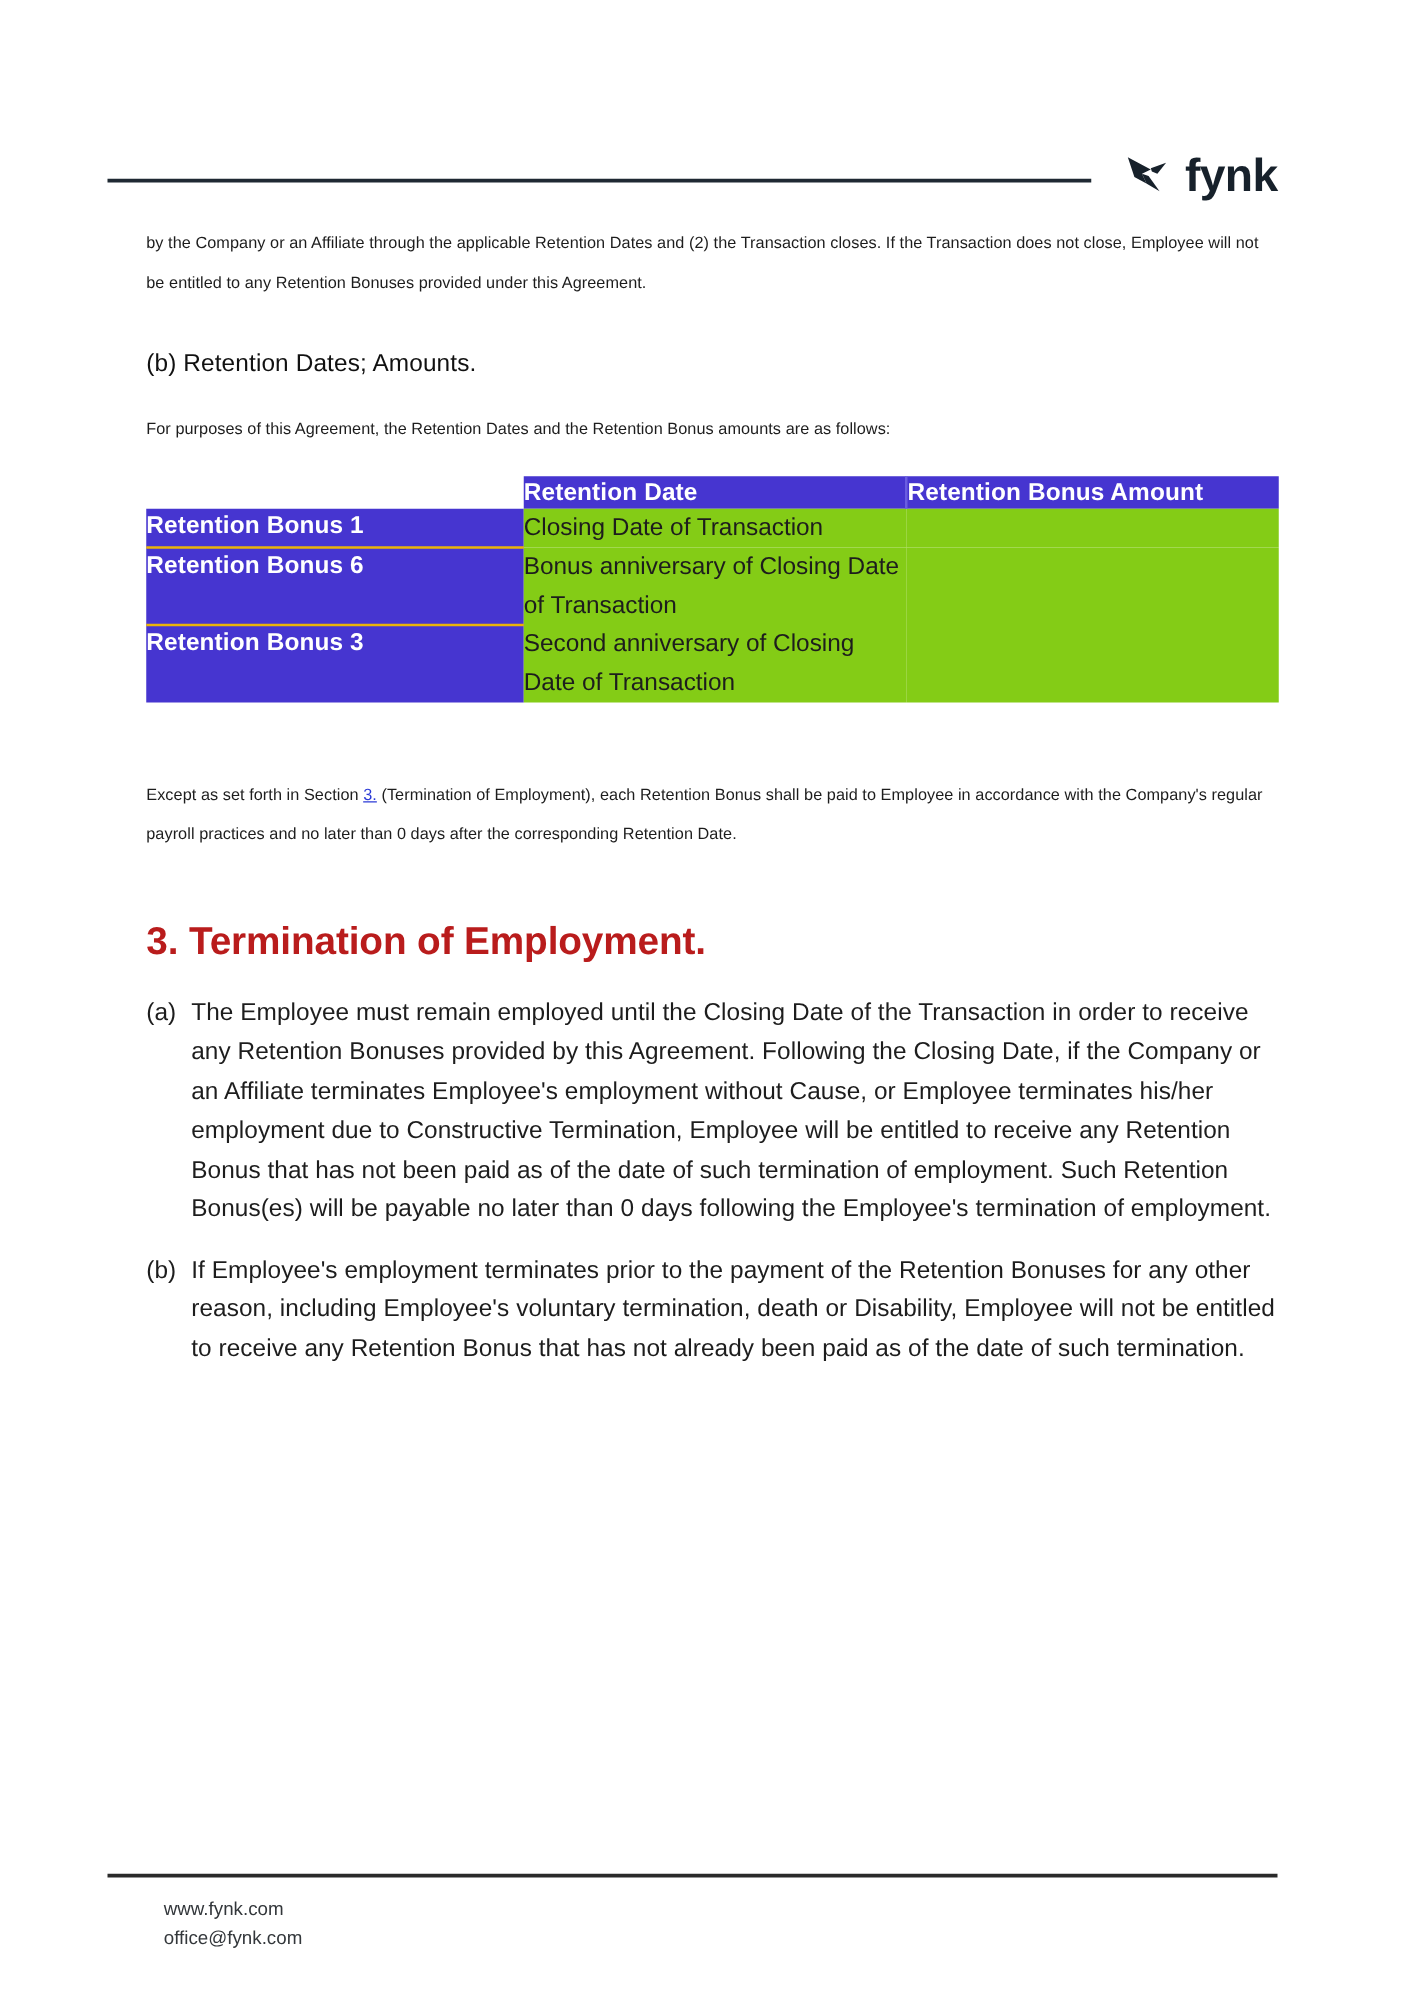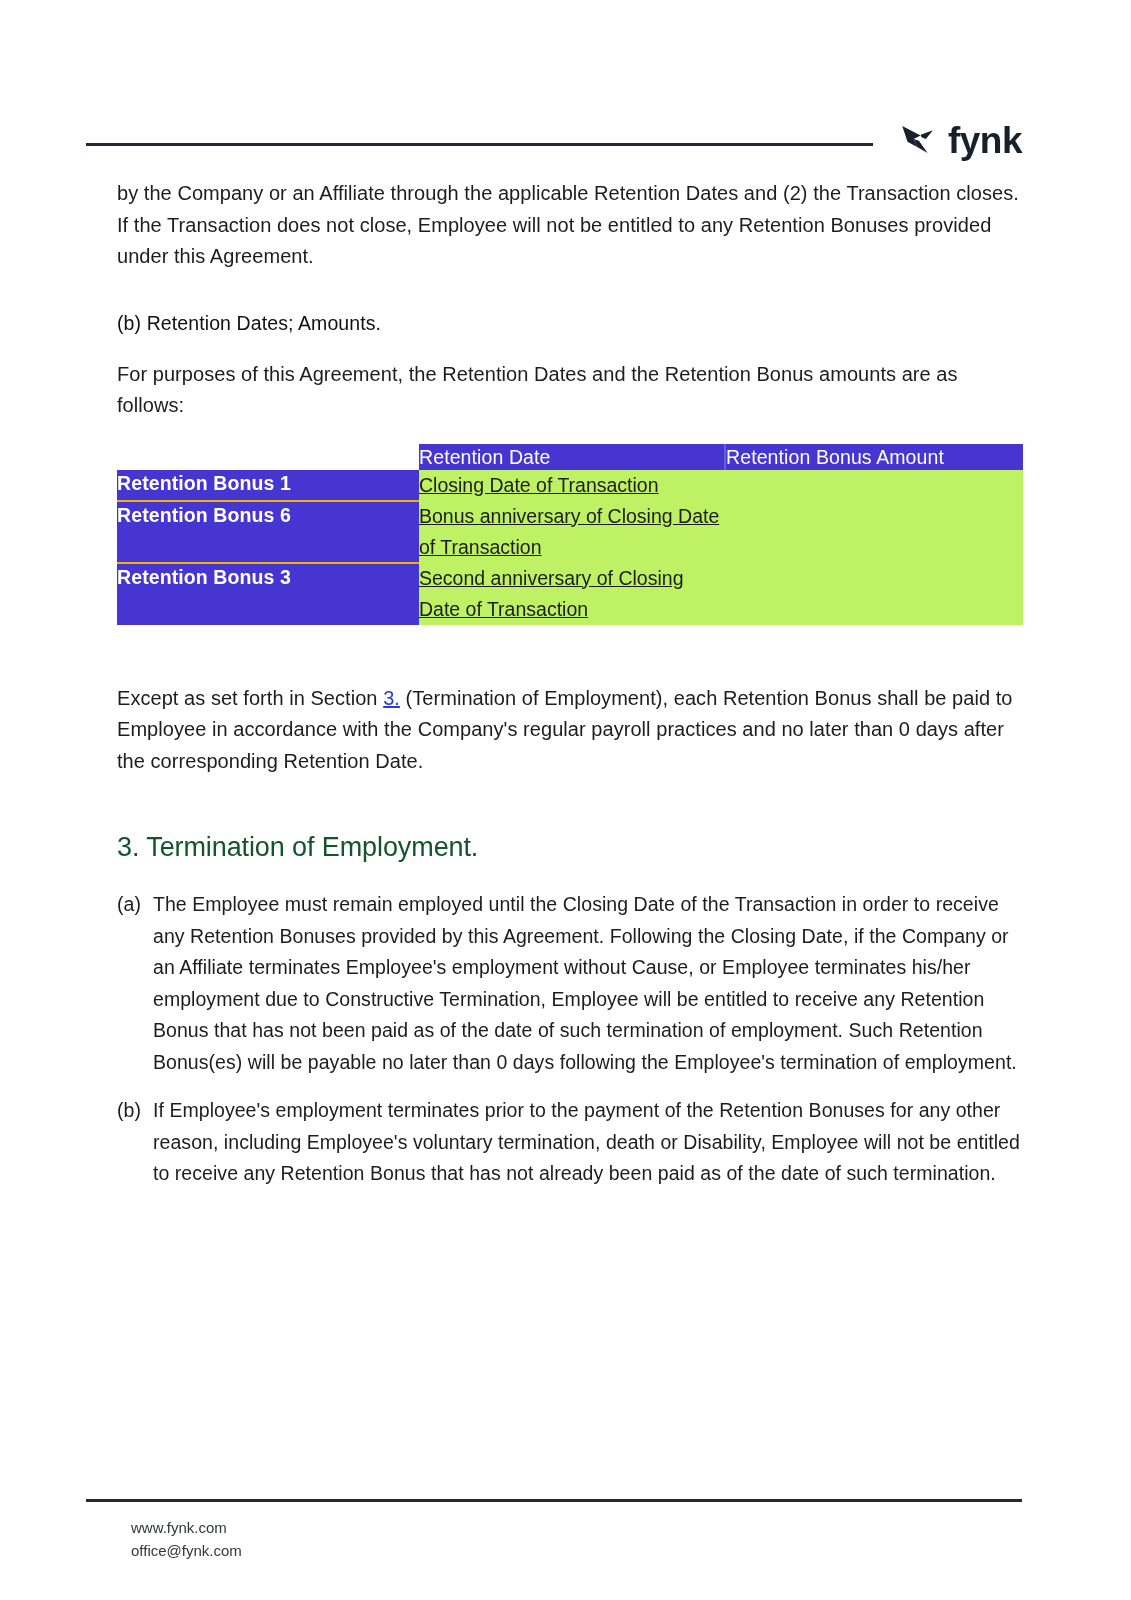--- a/index.html
+++ b/index.html
@@ -66,42 +66,42 @@
 
   
   .content {
     position: absolute;
     top: 158px;
     left: 117px;
     width: 906px;
   }
 
   p.body {
-    font-size: 20px;
+    font-size: 13px;
     line-height: 31.5px;
     color: #1d1d1d;
     letter-spacing: 0.05px;
   }
 
   .spacer-lg { height: 36px; }
   .spacer-md { height: 22px; }
   .spacer-sm { height: 14px; }
 
   h3.subhead {
     font-size: 19.5px;
     font-weight: normal;
     line-height: 28px;
     color: #111111;
     letter-spacing: 0.1px;
   }
 
   h2.section-title {
-    font-size: 27px;
-    font-weight: normal;
-    color: #14532d;
+    font-size: 31px;
+    font-weight: bold;
+    color: #b91c1c;
     letter-spacing: -0.1px;
     line-height: 40px;
   }
 
   a.xref {
     color: #2b3ad6;
     text-decoration: underline;
   }
 
   
@@ -126,21 +126,21 @@
   }
 
   .corner-cell {
     background: #ffffff;
     border: none;
   }
 
   .hdr-cell {
     background: #4635d0;
     color: #ffffff;
-    font-weight: normal;
+    font-weight: bold;
     font-size: 19.5px;
     line-height: 26px;
     padding: 13px 0 14px 14px;
     border-right: 2px solid #6a5de0;
     text-align: left;
     letter-spacing: 0.1px;
   }
   .hdr-cell:last-child { border-right: none; }
 
   .rowhead-cell {
@@ -148,25 +148,24 @@
     color: #ffffff;
     font-weight: bold;
     line-height: 26px;
     padding: 12px 0 14px 14px;
     border-bottom: 2px solid #eab308;
     letter-spacing: 0.1px;
   }
   tr:last-child .rowhead-cell { border-bottom: none; }
 
   .data-cell {
-    background: #bef264;
+    background: #84cc16;
     color: #1d1d1d;
     line-height: 31px;
     padding: 11px 14px 14px 14px;
-    text-decoration: underline;
   }
 
   
   ol.alpha-list {
     list-style: none;
     margin: 0;
     padding: 0;
   }
   ol.alpha-list li {
     position: relative;

